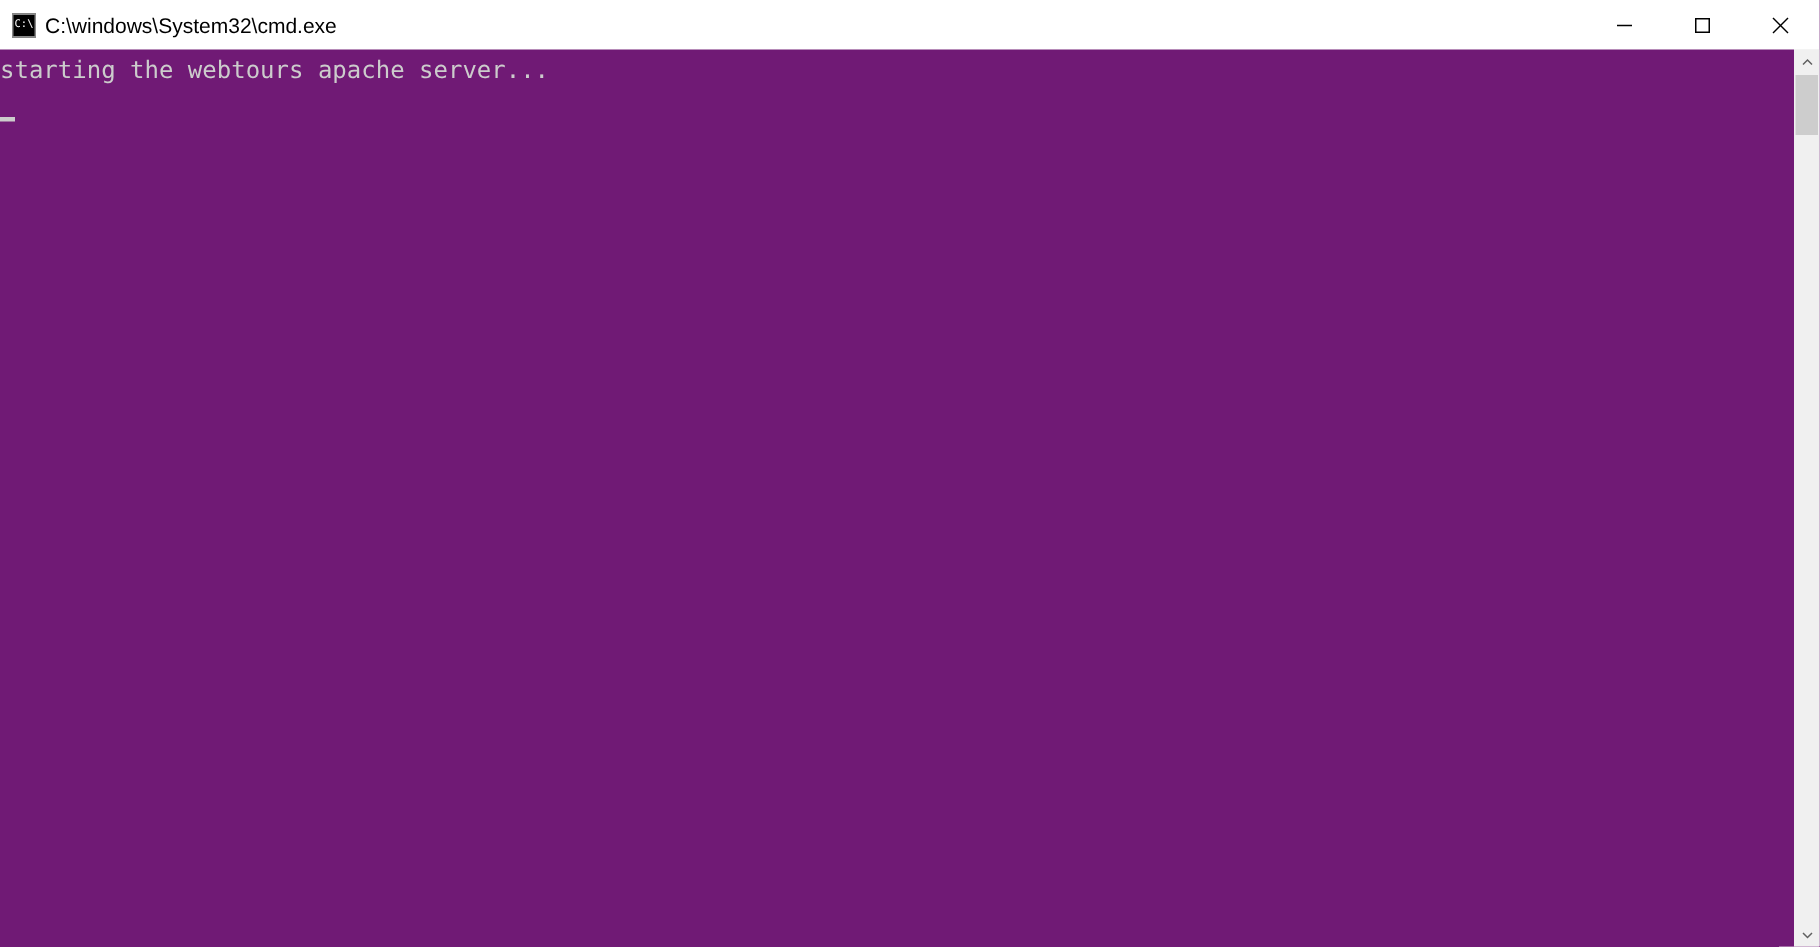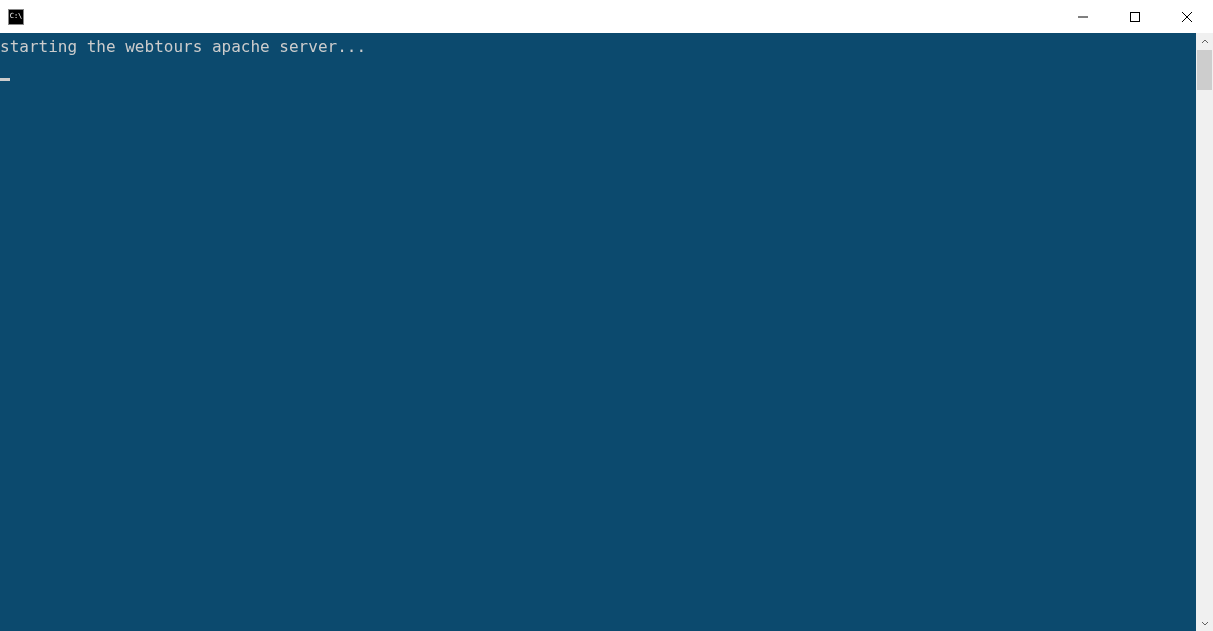--- a/index.html
+++ b/index.html
@@ -65,21 +65,21 @@
     .titlebar-btn svg {
       width: 12px;
       height: 12px;
     }
     .content-area {
       display: flex;
       height: calc(100% - 33px);
     }
     .terminal {
       flex: 1;
-      background: #0c4a6e;
+      background: #701a75;
       color: #cccccc;
       font-family: "NSimSun", "SimSun", "Consolas", monospace;
       font-size: 16px;
       line-height: 1.5;
       padding: 2px 0 0 0;
       white-space: pre;
       overflow: hidden;
       position: relative;
     }
     .terminal-line {
@@ -128,20 +128,21 @@
     }
   </style>
 </head>
 <body>
 
 <div class="titlebar">
   <div class="titlebar-left">
     <div class="app-icon">
       <span class="app-icon-inner">C:\</span>
     </div>
+    <span class="title-text">C:\windows\System32\cmd.exe</span>
   </div>
   <div class="titlebar-controls">
     <button class="titlebar-btn">
       <svg viewBox="0 0 12 12">
         <line x1="1" y1="6" x2="11" y2="6" stroke="#000" stroke-width="1"></line>
       </svg>
     </button>
     <button class="titlebar-btn">
       <svg viewBox="0 0 12 12">
         <rect x="1.5" y="1.5" width="9" height="9" stroke="#000" stroke-width="1" fill="none"></rect>

